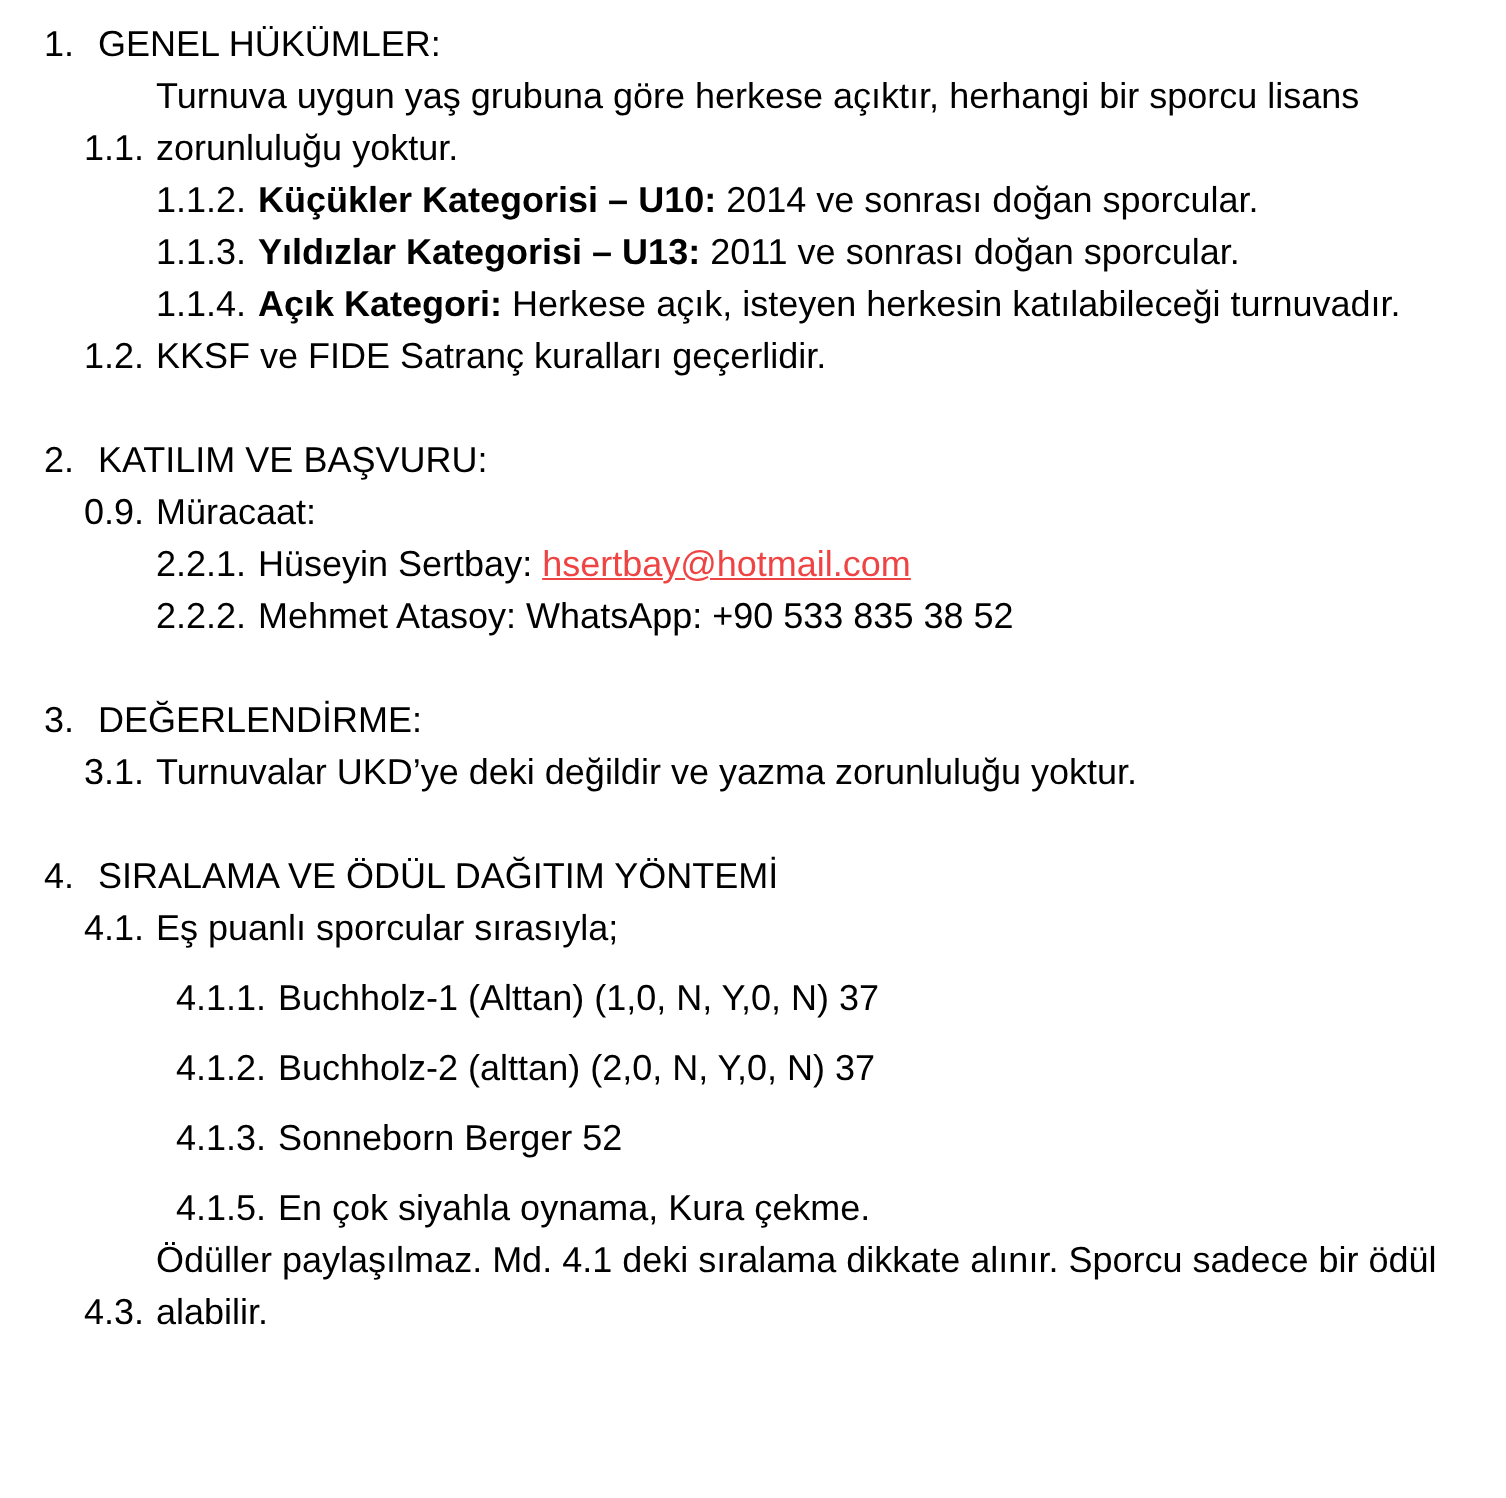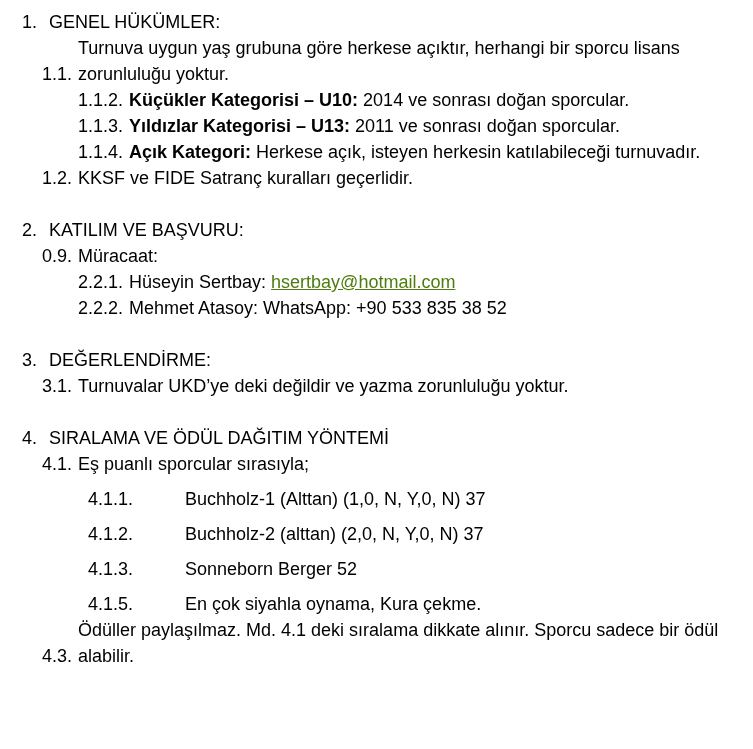--- a/index.html
+++ b/index.html
@@ -35,21 +35,21 @@
   }
   .row .txt { flex: 1 1 auto; }
 
   
   .r1 { margin-left: 22px; }
   .r1 .num { width: 27px; }
   .r2 { margin-left: 42px; align-items: flex-end; }
   .r2 .num { width: 36px; }
   .r3 { margin-left: 78px; }
   .r3 .num { width: 51px; }
-  .r3w { margin-left: 88px; gap: 46px; }
+  .r3w { margin-left: 88px; }
   .r3w .num { width: 51px; }
 
   .bold, .bold .num, .bold .txt { font-weight: bold; }
   b { font-weight: bold; }
 
   .spaced { margin-top: 9px; }
 
   a.link {
     text-decoration: underline;
     cursor: pointer;
@@ -91,21 +91,21 @@
     <div class="row r1">
       <span class="num">2.</span>
       <span class="txt">KATILIM VE BAŞVURU:</span>
     </div>
     <div class="row r2">
       <span class="num">0.9.</span>
       <span class="txt">Müracaat:</span>
     </div>
     <div class="row r3">
       <span class="num">2.2.1.</span>
-      <span class="txt"><span>Hüseyin Sertbay: </span><a class="link" style="color: #4d7c0f;">hsertbay@hotmail.com</a></span>
+      <span class="txt"><span>Hüseyin Sertbay: </span><a class="link" style="color: #ef4444;">hsertbay@hotmail.com</a></span>
     </div>
     <div class="row r3">
       <span class="num">2.2.2.</span>
       <span class="txt">Mehmet Atasoy: WhatsApp: +90 533 835 38 52</span>
     </div>
   </div>
 
   <div class="section">
     <div class="row r1">
       <span class="num">3.</span>

